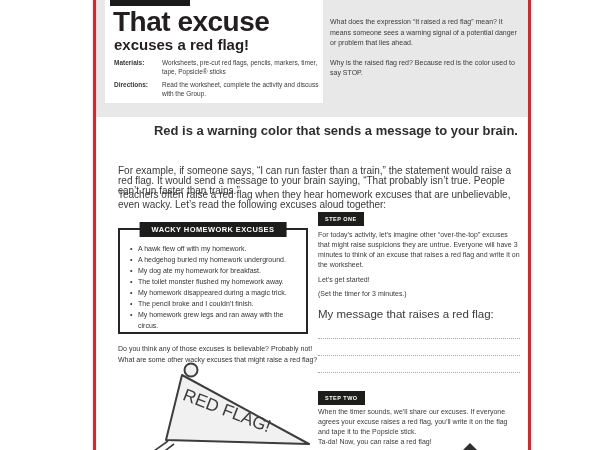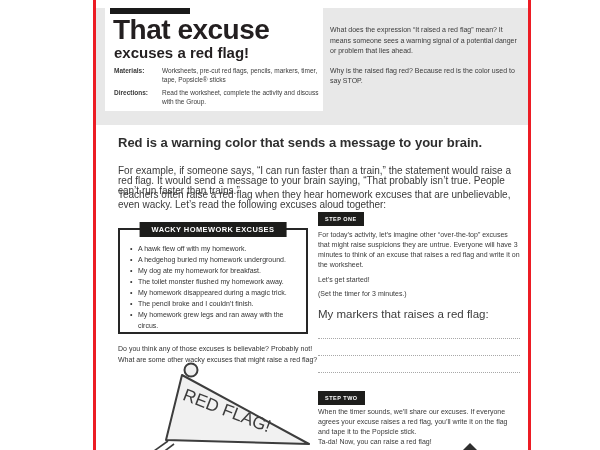--- a/index.html
+++ b/index.html
@@ -11,35 +11,35 @@
     -webkit-font-smoothing:antialiased;
   }
   .stage{position:relative;width:600px;height:450px;overflow:hidden;background:#ffffff;}
   .abs{position:absolute;}
 
   
   .rule-left{left:93px;top:0;width:3px;height:450px;background:#ec1c24;}
   .rule-right{left:528px;top:0;width:3px;height:450px;background:#ec1c24;}
 
   
-  .header-band{left:96px;top:0;width:432px;height:117px;background:#e8e8e8;margin-top:8px;}
+  .header-band{left:96px;top:0;width:432px;height:117px;background:#e8e8e8;}
   .title-box{left:9px;top:0;width:218px;height:103px;background:#ffffff;}
   .title-topbar{left:5px;top:0;width:80px;height:6px;background:#1a1a1a;}
   .doc-title{left:8px;top:6px;font-size:28px;font-weight:600;letter-spacing:-0.5px;color:#231f20;white-space:nowrap;}
   .doc-subtitle{left:9px;top:36px;font-size:15px;font-weight:600;color:#231f20;white-space:nowrap;}
   .meta-row{left:9px;width:205px;display:flex;font-size:6.5px;line-height:8.5px;color:#3a3a3a;}
   .meta-row .lbl{width:48px;flex:none;font-weight:700;}
   .meta-row .val{flex:1;}
   .row-materials{top:59px;}
   .row-directions{top:81px;}
   .header-intro{left:234px;top:17px;width:192px;font-size:7px;line-height:10.5px;color:#3a3a3a;}
   .header-intro p{margin:0 0 9px 0;}
 
   
-  .main-heading{left:118px;top:136px;width:400px;font-size:13px;line-height:14.5px;font-weight:600;color:#2f2f2f;}
+  .main-heading{left:118px;top:124px;width:400px;font-size:13px;line-height:14.5px;font-weight:600;color:#2f2f2f;text-align:right;}
   .body-para{left:118px;width:396px;font-size:10px;line-height:10px;color:#3a3a3a;}
   .para1{top:166px;}
   .para2{top:190px;}
 
   
   .wacky-box{left:118px;top:228px;width:186px;height:102px;border:2px solid #262626;background:#ffffff;}
   .wacky-title{position:absolute;left:50%;top:-8px;transform:translateX(-50%);
     background:#1d1d1b;color:#ffffff;font-size:7.5px;font-weight:700;letter-spacing:0.4px;
     padding:3px 12px;white-space:nowrap;}
   .wacky-list{position:absolute;left:10px;top:13px;width:168px;}
@@ -154,21 +154,21 @@
     <circle cx="78" cy="12" r="6.5" fill="#f1f1f1" stroke="#3d3d3d" stroke-width="2"></circle>
 
     <text x="112" y="58" transform="rotate(21 112 58)" text-anchor="middle" font-family="Liberation Sans, sans-serif" font-size="17.5" fill="#3d3d3d">RED FLAG!</text>
   </svg>
 
   <div class="abs step-badge badge-one">STEP ONE</div>
   <div class="abs step-body body-one">For today’s activity, let’s imagine other “over-the-top” excuses that might raise suspicions they are untrue. Everyone will have 3 minutes to think of an excuse that raises a red flag and write it on the worksheet.</div>
   <div class="abs get-started">Let’s get started!</div>
   <div class="abs timer-note">(Set the timer for 3 minutes.)</div>
 
-  <div class="abs excuse-prompt">My markers that raises a red flag:</div>
+  <div class="abs excuse-prompt">My message that raises a red flag:</div>
   <div class="abs answer-lines">
     <div class="answer-line"></div>
     <div class="answer-line"></div>
     <div class="answer-line"></div>
   </div>
 
   <div class="abs step-badge badge-two">STEP TWO</div>
   <div class="abs step-body body-two">When the timer sounds, we’ll share our excuses. If everyone agrees your excuse raises a red flag, you’ll write it on the flag and tape it to the Popsicle stick.</div>
   <div class="abs tada">Ta-da! Now, you can raise a red flag!</div>
 

